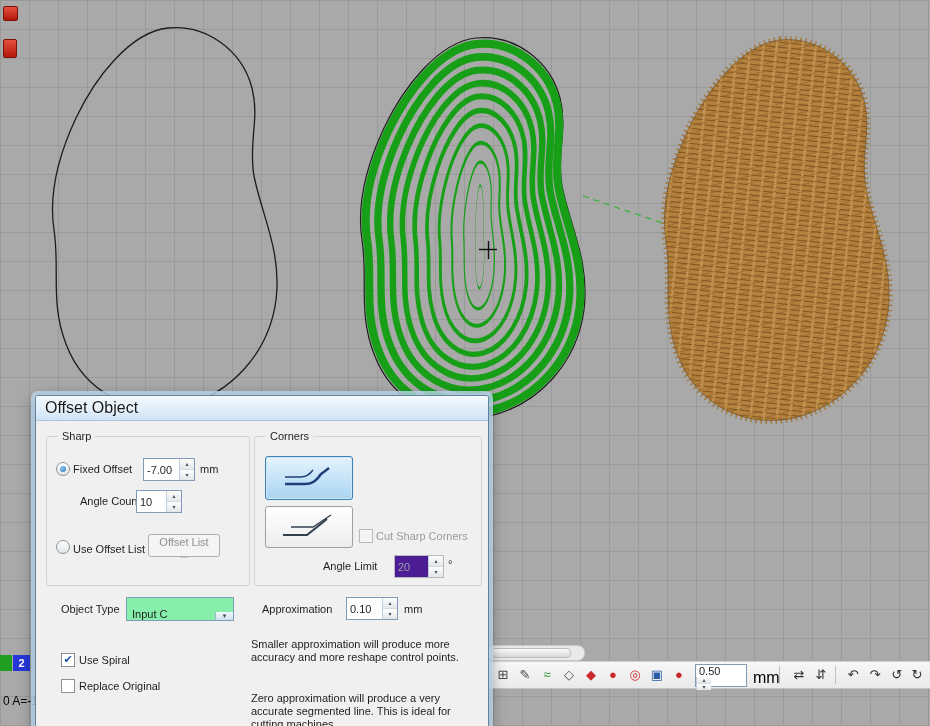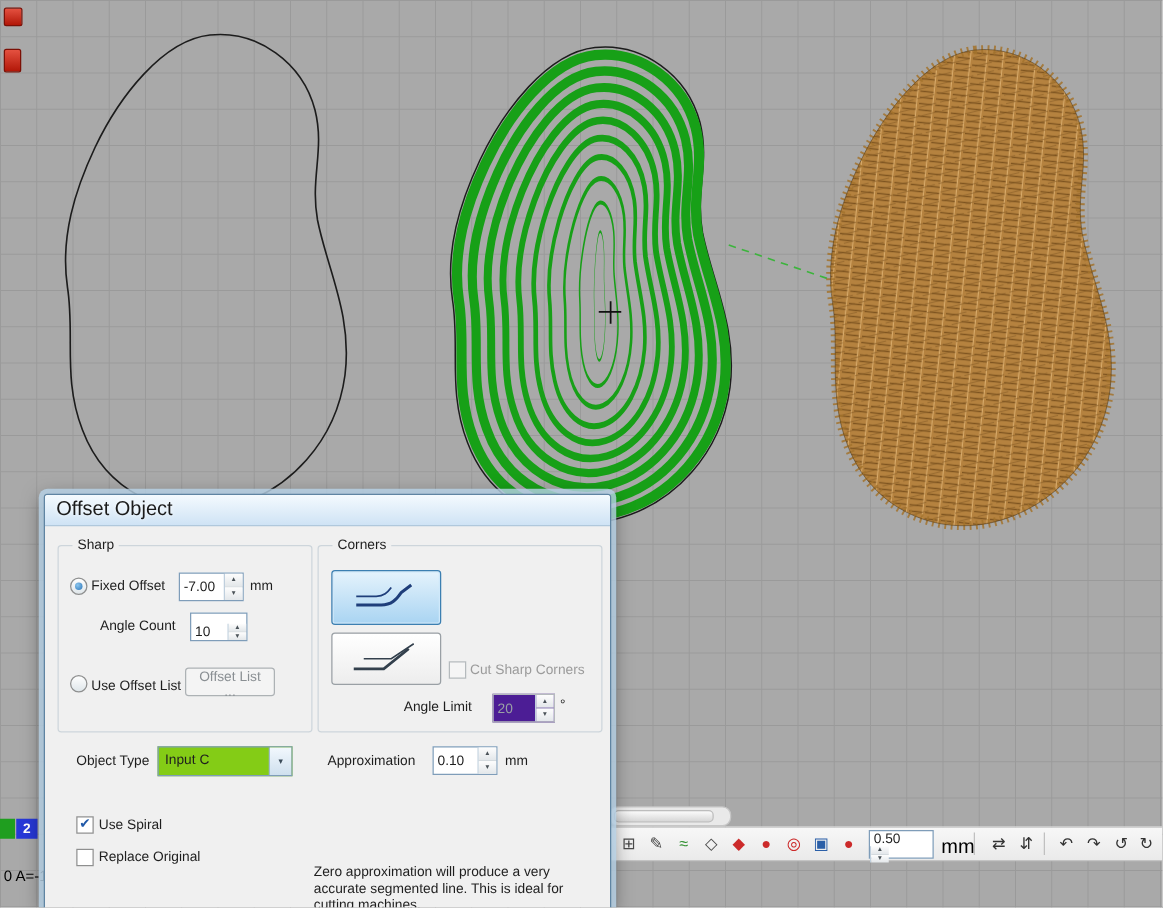--- a/index.html
+++ b/index.html
@@ -43,21 +43,21 @@
   .spin-btn span{font-size:6px;line-height:6px;color:#4a5258;}
   .spin.dis{border-color:#b5babd;background:#4c1d95;}
   .spin.dis input{color:#9aa0a5;}
   .btn{position:absolute;border:1px solid #adb2b5;border-radius:3px;
     background:linear-gradient(#f6f6f6,#e4e4e4);text-align:center;font-size:11px;}
   .btn.dis{color:#8a8f93;background:#f4f4f4;}
   .corner-btn{position:absolute;border:1px solid #9aa0a5;border-radius:3px;
     background:linear-gradient(#ffffff,#ededed);display:flex;align-items:center;justify-content:center;}
   .corner-btn.sel{border:1px solid #3c7fb1;
     background:linear-gradient(#e5f3fc,#a9d4f2);box-shadow:inset 0 0 0 1px #cfe8fa;}
-  .dd{position:absolute;display:flex;height:22px;border:1px solid #7f9db9;background:#84cc16;}
+  .dd{position:absolute;display:flex;height:22px;border:1px solid #7f9db9;background:#86efac;align-items:flex-end;}
   .dd-val{flex:1;padding:4px 0 0 5px;font-size:11px;}
   .dd-btn{width:17px;display:flex;align-items:center;justify-content:center;
     background:linear-gradient(#f2f8fd,#cfe0ee);border-left:1px solid #9fb8cc;font-size:7px;color:#3a4a58;}
   .note{position:absolute;width:230px;line-height:13px;font-size:11px;color:#1e1e1e;}
   
   .hscroll{position:absolute;left:487px;top:645px;width:96px;height:14px;
     background:#e9e9e9;border:1px solid #c6c6c6;border-radius:7px;z-index:5;}
   .hscroll .thumb{position:absolute;left:3px;top:2px;width:78px;height:8px;border-radius:4px;
     background:linear-gradient(#fbfbfb,#d7d7d7);border:1px solid #bdbdbd;}
   .toolbar{position:absolute;left:487px;top:661px;width:443px;height:26px;
@@ -183,21 +183,21 @@
             <span>▴</span>
           </div>
         <div class="spin-btn">
             <span>▾</span>
           </div>
       </div>
     </div>
     <span class="lbl" style="left:164px;top:67px;">mm</span>
 
     <span class="lbl" style="left:44px;top:99px;">Angle Count</span>
-    <div class="spin" style="left:116px;top:94px;width:44px;align-items:flex-end;">
+    <div class="spin" style="left:100px;top:94px;width:44px;">
       <input value="10" style="">
       <div class="spin-btns">
         <div class="spin-btn">
             <span>▴</span>
           </div>
         <div class="spin-btn">
             <span>▾</span>
           </div>
       </div>
     </div>
@@ -260,16 +260,17 @@
     <span class="lbl" style="left:368px;top:207px;">mm</span>
 
     <span class="cb" style="left:25px;top:257px;">
       <span class="mark">✔</span>
     </span>
     <span class="lbl" style="left:43px;top:258px;">Use Spiral</span>
 
     <span class="cb" style="left:25px;top:283px;"></span>
     <span class="lbl" style="left:43px;top:284px;">Replace Original</span>
 
+    <div class="note" style="left:215px;top:242px;">Smaller approximation will produce more accuracy and more reshape control points.</div>
     <div class="note" style="left:215px;top:296px;">Zero approximation will produce a very accurate segmented line. This is ideal for cutting machines.</div>
   </div>
 
 </div>
 
 </body></html>

